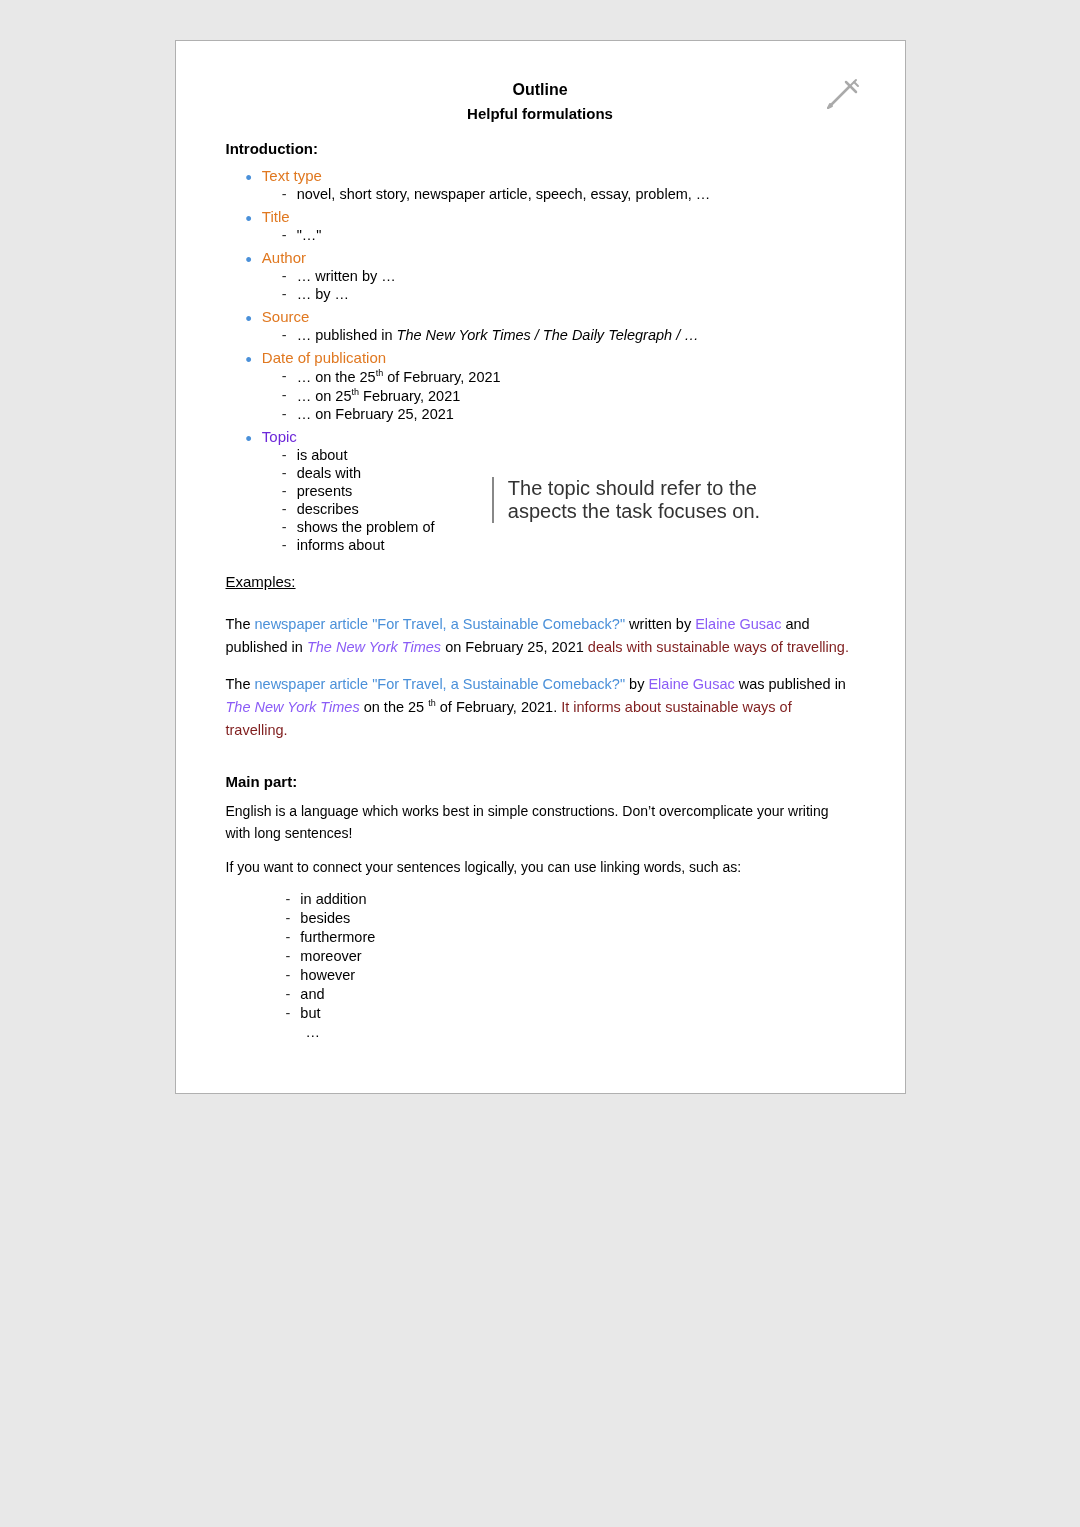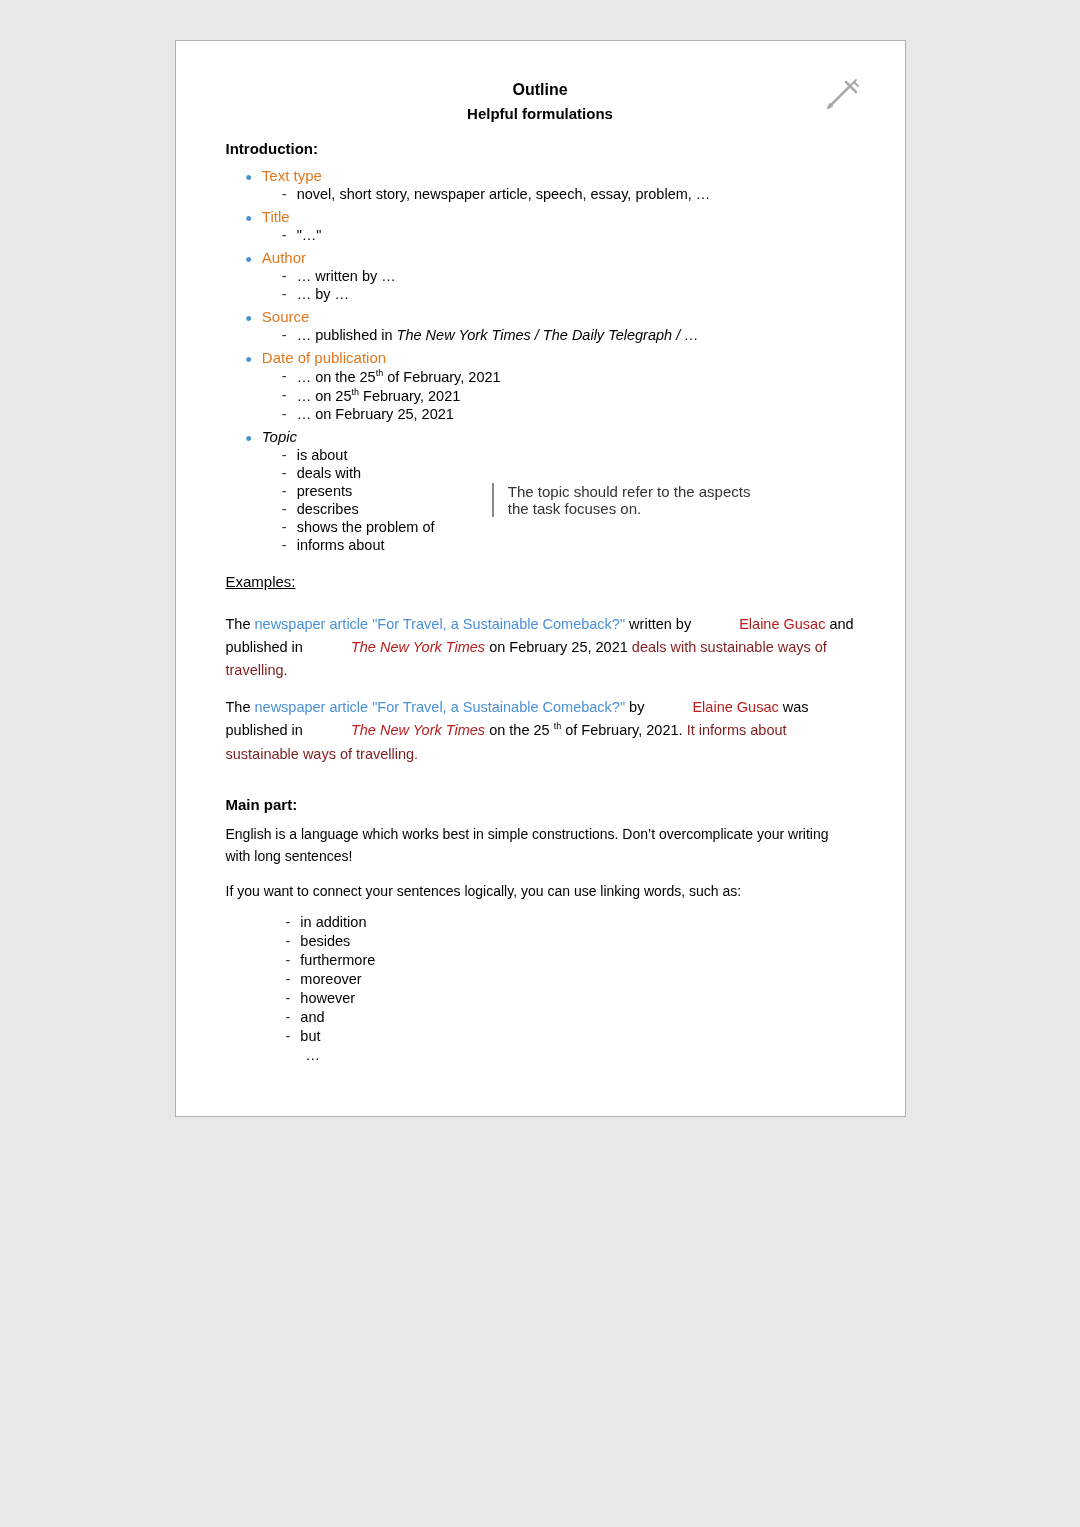--- a/index.html
+++ b/index.html
@@ -57,21 +57,21 @@
       margin-bottom: 4px;
     }
     .bullet-dot {
       color: #4a90d9;
       font-size: 18px;
       margin-right: 10px;
       line-height: 1.3;
       flex-shrink: 0;
     }
     .bullet-label-orange { color: #e07820; font-weight: normal; }
-    .bullet-label-blue { color: #000000; font-weight: normal; font-style: italic; }
+    .bullet-label-blue { color: #6d28d9; font-weight: normal; }
     .sub-list {
       list-style: none;
       margin-left: 20px;
       margin-top: 2px;
     }
     .sub-item {
       display: flex;
       align-items: flex-start;
       margin-bottom: 2px;
       font-size: 14.5px;
@@ -86,39 +86,39 @@
       align-items: flex-start;
     }
     .topic-left {
       min-width: 220px;
     }
     .topic-note {
       border-left: 2px solid #888;
       padding-left: 14px;
       margin-left: 10px;
       margin-top: 0;
-      font-size: 15px;
+      font-size: 20px;
       color: #333;
       max-width: 280px;
       align-self: center;
     }
     .examples-heading {
       text-decoration: underline;
       font-weight: normal;
       font-size: 15px;
       margin-top: 18px;
       margin-bottom: 23px;
     }
     .example-para {
       font-size: 14.5px;
       line-height: 1.6;
       margin-bottom: 14px;
     }
     .c-blue { color: #4a90d9; }
-    .c-orange { color: #b91c1c; margin-left: 44px; }
+    .c-orange { color: #8b5cf6; }
     .c-gold { color: #7f1d1d; }
     .divider-section {
       margin-top: 30px;
     }
     .main-part-heading {
       font-weight: bold;
       font-size: 15px;
       margin-bottom: 10px;
     }
     .normal-para {

